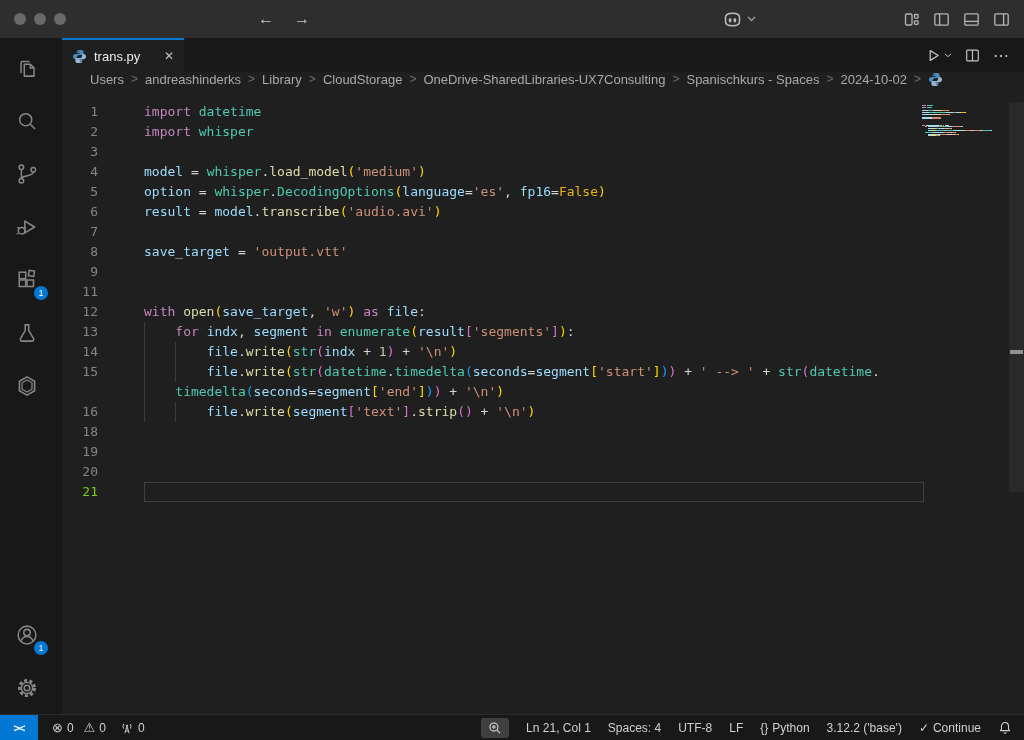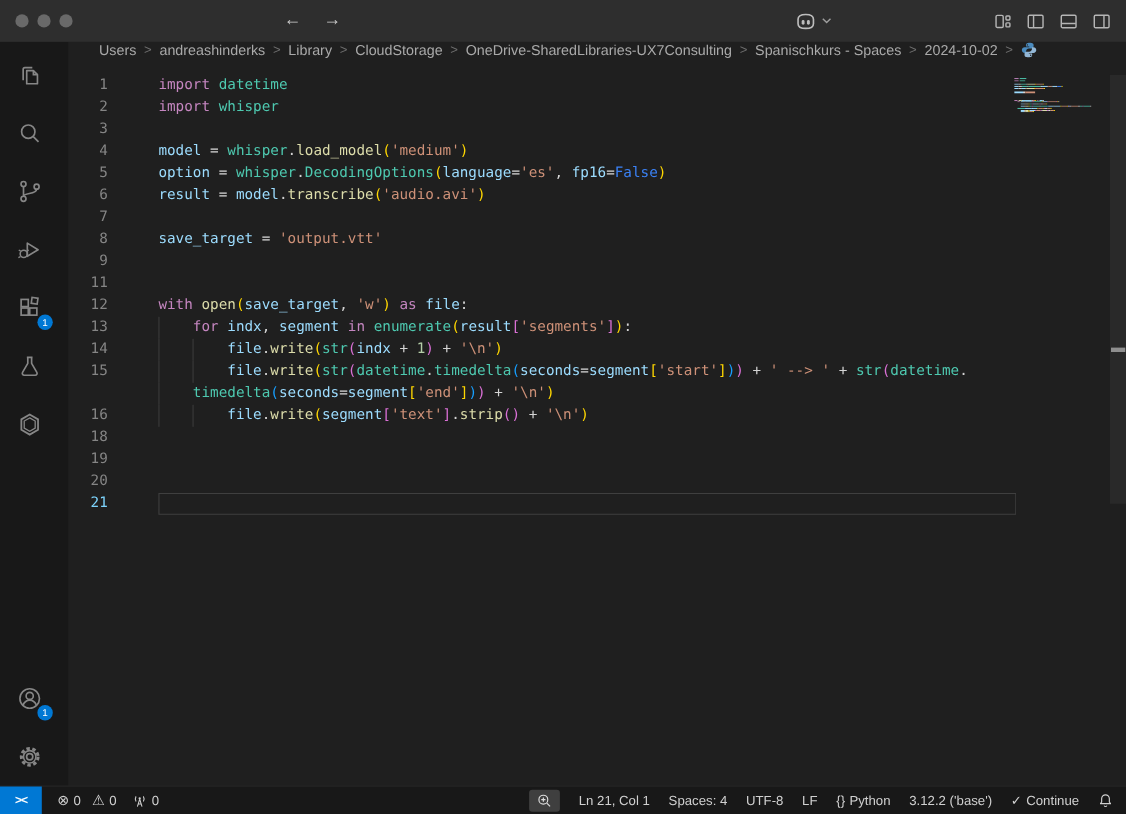--- a/index.html
+++ b/index.html
@@ -36,26 +36,26 @@
   .breadcrumbs{height:30px;display:flex;align-items:flex-start;padding-left:28px;gap:7px;font-size:13px;
                color:#a9a9a9;white-space:nowrap;overflow:hidden;flex:none}
   .bc-sep{color:#6f6f6f;font-size:12px}
   .bc-item{flex:none}
   
   .editorwrap{flex:1;position:relative;overflow:hidden}
   .code{position:absolute;top:0;left:0;right:100px;font-family:"DejaVu Sans Mono",monospace;font-size:13px}
   .code-row{display:flex;height:20px;line-height:20px}
   .ln{width:36px;text-align:right;color:#858585;flex:none}
   .lc{margin-left:46px;position:relative;white-space:pre;flex:1;color:#d4d4d4}
-  .code-row.active .ln{color:#7dd3fc}
+  .code-row.active .ln{color:#84cc16}
   .code-row.active .lc{box-shadow:inset 0 0 0 1px #3f3f3f}
   .guide{position:absolute;top:0;bottom:0;width:1px;background:#3a3a3a}
   
   .tk-kw{color:#c586c0}.tk-ty{color:#4ec9b0}.tk-fn{color:#dcdcaa}.tk-vr{color:#9cdcfe}
-  .tk-st{color:#ce9178}.tk-nu{color:#b5cea8}.tk-ct{color:#3b82f6}.tk-op{color:#d4d4d4}
+  .tk-st{color:#ce9178}.tk-nu{color:#b5cea8}.tk-ct{color:#eab308}.tk-op{color:#d4d4d4}
   .tk-b1{color:#ffd700}.tk-b2{color:#da70d6}.tk-b3{color:#179fff}.tk-pl{color:#d4d4d4}
   
   .minimap{position:absolute;top:3px;right:28px;width:74px}
   .mm-row{height:1.1px;margin-bottom:0.7px;white-space:nowrap;font-size:0;overflow:hidden}
   .mm-seg{display:inline-block;height:1.1px;background:currentColor;vertical-align:top}
   .overview{position:absolute;top:0;right:0;width:15px;height:390px;background:#292929}
   .ov-cursor{position:absolute;top:248px;left:1px;width:13px;height:4px;background:#8f8f8f}
   
   .statusbar{height:26px;box-sizing:border-box;background:#181818;border-top:1px solid #2b2b2b;
              display:flex;align-items:center;font-size:12px;color:#d0d0d0}
@@ -174,20 +174,45 @@
     <div class="ab-item">
       <svg width="26" height="26" viewBox="0 0 24 24">
         <circle cx="12" cy="12" r="7" fill="none" stroke="currentColor" stroke-width="2.6" stroke-dasharray="2.9 2.1"></circle>
         <circle cx="12" cy="12" r="5.2" fill="none" stroke="currentColor" stroke-width="1.3"></circle>
         <circle cx="12" cy="12" r="2.6" fill="none" stroke="currentColor" stroke-width="1.4"></circle>
       </svg>
     </div>
   </div>
 
   <div class="editorcol">
+    <div class="tabstrip">
+      <div class="tab">
+        <svg width="15" height="15" viewBox="0 0 16 16">
+          <path d="M7.9 1C5.9 1 5 1.9 5 3.2v1.4h3.2v.6H3.8C2.2 5.2 1 6.3 1 8s1.2 2.8 2.8 2.8h1.4V8.9c0-1.4 1.2-2.5 2.7-2.5h2.4c1.2 0 2.1-.9 2.1-2.1V3.2C12.4 1.9 11.4 1 9.4 1zM6.4 2.3a.7.7 0 110 1.4.7.7 0 010-1.4z" fill="#4b8bbe"></path>
+          <path d="M8.1 15c2 0 2.9-.9 2.9-2.2v-1.4H7.8v-.6h4.4c1.6 0 2.8-1.1 2.8-2.8s-1.2-2.8-2.8-2.8h-1.4v1.9c0 1.4-1.2 2.5-2.7 2.5H5.7c-1.2 0-2.1.9-2.1 2.1v1.1C3.6 14.1 4.6 15 6.6 15zm1.5-1.3a.7.7 0 110-1.4.7.7 0 010 1.4z" fill="#93b7d6"></path>
+        </svg>
+        <span>trans.py</span>
+        <span class="tab-close">✕</span>
+      </div>
+      <div class="tab-actions">
+        <span style="display:flex;align-items:center;gap:3px">
+          <svg width="15" height="15" viewBox="0 0 16 16">
+            <path d="M4.5 2.8l8.5 5.2-8.5 5.2z" fill="none" stroke="#c5c5c5" stroke-width="1.3" stroke-linejoin="round"></path>
+          </svg>
+          <svg width="8" height="5" viewBox="0 0 9 6">
+            <path d="M1 1l3.5 3.5L8 1" fill="none" stroke="#c5c5c5" stroke-width="1.2"></path>
+          </svg>
+        </span>
+        <svg width="15" height="15" viewBox="0 0 16 16">
+          <rect x="1.8" y="2.3" width="12.4" height="11.4" rx="1" fill="none" stroke="#c5c5c5" stroke-width="1.2"></rect>
+          <path d="M8 2.5v11" stroke="#c5c5c5" stroke-width="1.2"></path>
+        </svg>
+        <span class="ellipsis">⋯</span>
+      </div>
+    </div>
 
     <div class="breadcrumbs">
         <span class="bc-item">Users</span>
         <span class="bc-sep">&gt;</span>
         <span class="bc-item">andreashinderks</span>
         <span class="bc-sep">&gt;</span>
         <span class="bc-item">Library</span>
         <span class="bc-sep">&gt;</span>
         <span class="bc-item">CloudStorage</span>
         <span class="bc-sep">&gt;</span>

